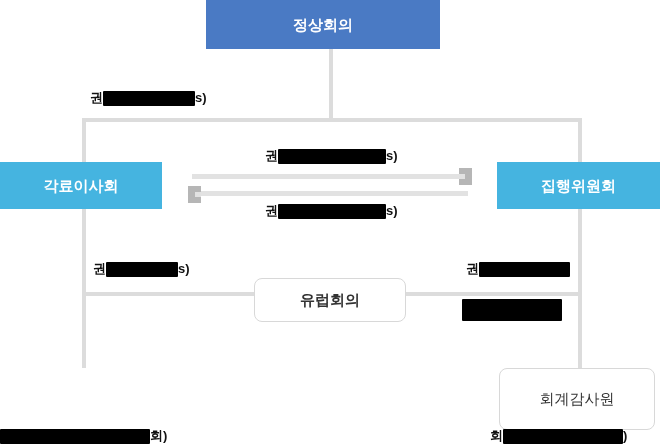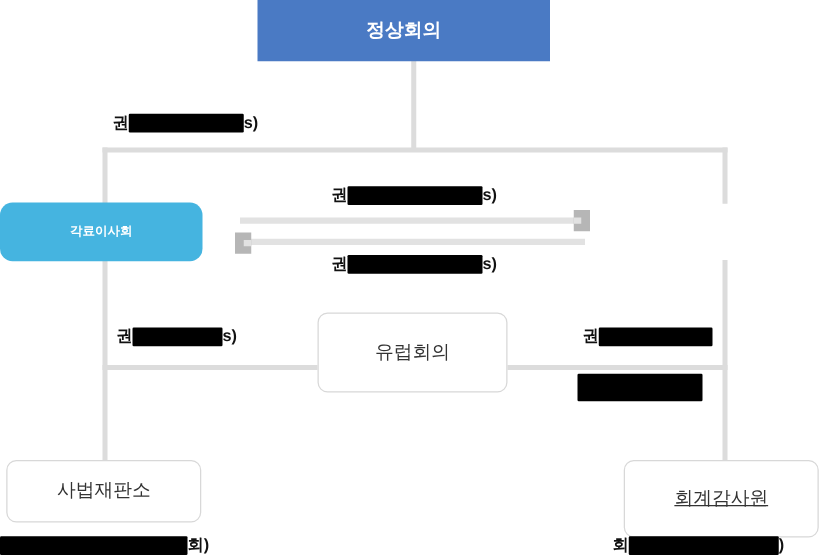--- a/index.html
+++ b/index.html
@@ -39,23 +39,22 @@
   }
   .node-primary {
     background: #4a7ac4;
     color: #ffffff;
     font-size: 15px;
     font-weight: bold;
   }
   .node-secondary {
     background: #45b4e0;
     color: #ffffff;
-    font-size: 10px;
+    font-size: 15px;
     font-weight: bold;
-    border-radius: 10px;
   }
   .node-outline {
     background: #ffffff;
     color: #333333;
     font-size: 15px;
     border: 1.5px solid #d8d8d8;
     border-radius: 8px;
   }
 
   
@@ -123,30 +122,30 @@
   <div class="line h" style="left:406px; top:292px; width:176px;"></div>
 
   <div class="node node-primary" style="left:206px; top:0px; width:234px; height:49px;">
     <span>정상회의</span>
   </div>
 
   <div class="node node-secondary" style="left:0px; top:162px; width:162px; height:47px;">
     <span>각료이사회</span>
   </div>
 
+  <div class="node node-secondary" style="left:497px; top:162px; width:163px; height:47px;">
+    <span>집행위원회</span>
+  </div>
 
-  <div class="node node-outline" style="left:254px; top:250px; width:152px; height:64px;">
+  <div class="node node-outline" style="left:254px; top:278px; width:152px; height:44px;font-weight:bold;">
     <span>유럽회의</span>
   </div>
 
-  <div class="node node-outline" style="left:5px; top:368px; width:156px; height:50px;">
-    <span>사법재판소</span>
-  </div>
 
-  <div class="node node-outline" style="left:499px; top:368px; width:156px; height:62px;text-decoration:underline;">
+  <div class="node node-outline" style="left:499px; top:368px; width:156px; height:62px;">
     <span>회계감사원</span>
   </div>
 
   <div class="arrow-track" style="left:192px; top:174px; width:272px;"></div>
   <div class="arrow-head right" style="left:459px; top:168px;">
     <span class="notch"></span>
   </div>
 
   <div class="arrow-track" style="left:196px; top:191px; width:272px;"></div>
   <div class="arrow-head left" style="left:188px; top:186px;">

